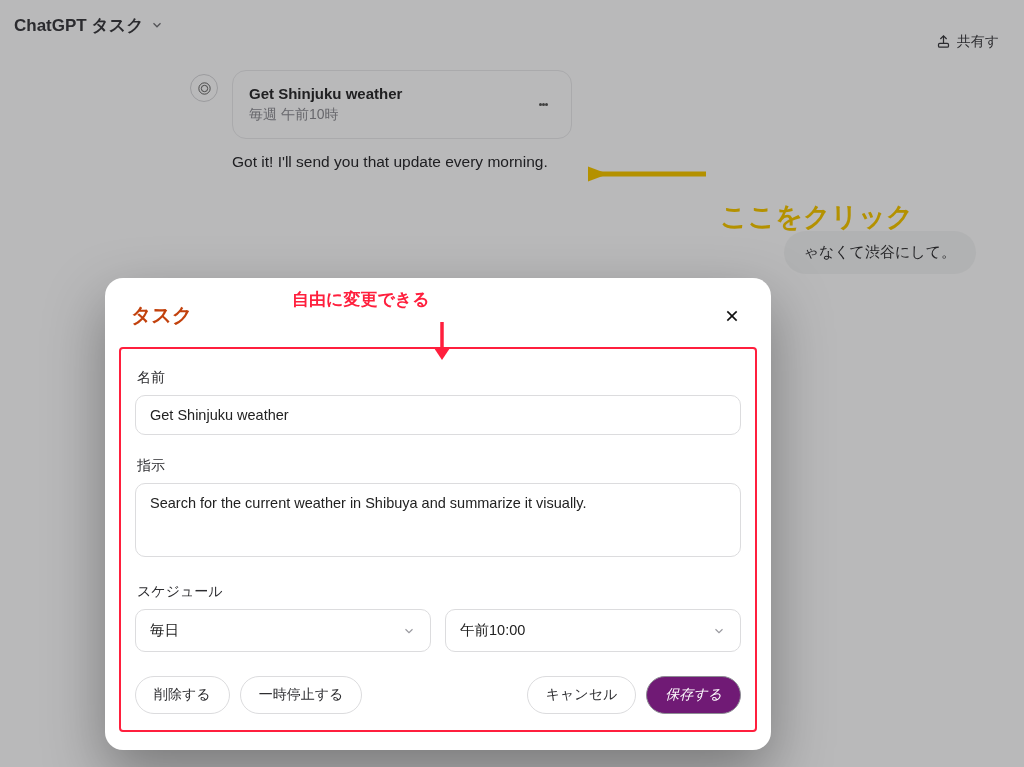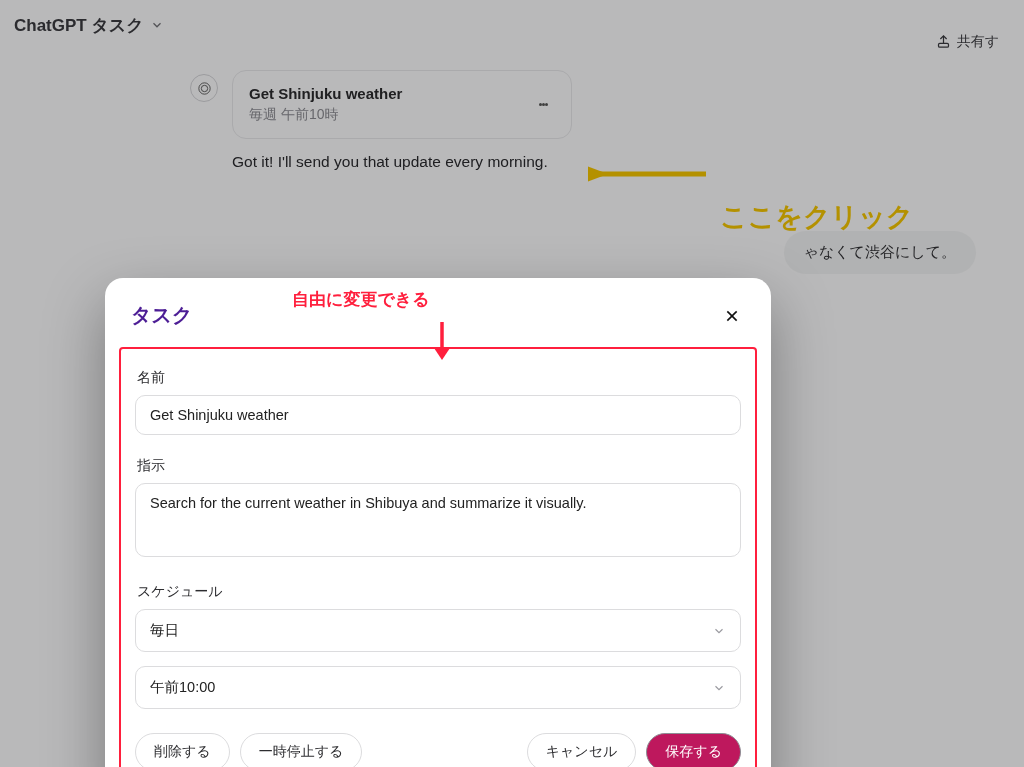--- a/index.html
+++ b/index.html
@@ -40,37 +40,37 @@
   
   .arrow-click { position:absolute; left:588px; top:160px; pointer-events:none; }
   .click-label { position:absolute; left:720px; top:152px; color:#f0c200; font-size:27px; font-weight:700; white-space:nowrap; pointer-events:none;margin-top:47px; }
 
   .change-label { position:absolute; left:292px; top:288px; color:#ff1f3d; font-size:17px; font-weight:700; z-index:60; pointer-events:none; }
   .change-arrow { position:absolute; left:430px; top:322px; z-index:60; pointer-events:none; }
 
   
   .modal { position:absolute; left:105px; top:278px; width:666px; background:#fff; border-radius:18px; box-shadow:0 24px 60px rgba(0,0,0,0.35); z-index:50; padding:0; }
   .modal-head { display:flex; align-items:center; justify-content:space-between; padding:24px 26px 12px 26px; }
-  .modal-title { font-size:20px; font-weight:700; color:#4c1d95; }
+  .modal-title { font-size:20px; font-weight:700; color:#c2410c; }
   .close-btn { width:26px; height:26px; display:flex; align-items:center; justify-content:center; font-size:20px; color:#222; background:none; border:none; cursor:pointer; }
 
   .modal-box { margin:6px 14px 18px 14px; border:2.5px solid #ff1f3d; border-radius:4px; padding:14px 14px 16px 14px; }
 
   .field-label { font-size:14px; color:#2d2d30; margin:6px 0 8px 2px; }
   .text-input { width:100%; border:1px solid #dcdcde; border-radius:10px; background:#fff; font-size:14.5px; color:#222; padding:11px 14px; outline:none; font-family:inherit; }
   .textarea { width:100%; border:1px solid #dcdcde; border-radius:10px; background:#fff; font-size:14.5px; color:#222; padding:11px 14px; outline:none; height:74px; resize:none; font-family:inherit; }
 
-  .sched-row { display:flex; gap:14px;flex-direction:column; }
+  .sched-row { display:flex; gap:14px; }
   .select { flex:1; position:relative; border:1px solid #dcdcde; border-radius:10px; background:#fff; font-size:14.5px; color:#222; padding:11px 14px; display:flex; align-items:center; justify-content:space-between; }
   .select .chev { width:14px; height:14px; }
 
   .modal-actions { display:flex; justify-content:space-between; align-items:center; margin-top:24px; }
   .left-actions, .right-actions { display:flex; gap:10px; }
   .pill-btn { border:1px solid #dcdcde; background:#fff; color:#2d2d30; border-radius:999px; padding:9px 18px; font-size:14px; cursor:pointer; font-family:inherit; }
-  .pill-btn.primary { background:#be185d; color:#fff; border-color:#8e8e94; }
+  .pill-btn.primary { background:#701a75; color:#fff; border-color:#8e8e94;font-style:italic; }
 
   .gap16 { height:16px; }
 </style>
 </head>
 <body>
 
 <div class="header">
   <div class="header-title">
     <span>ChatGPT タスク</span>
     <svg class="chevron" viewBox="0 0 24 24" fill="none" stroke="#6f6f75" stroke-width="2.2">

